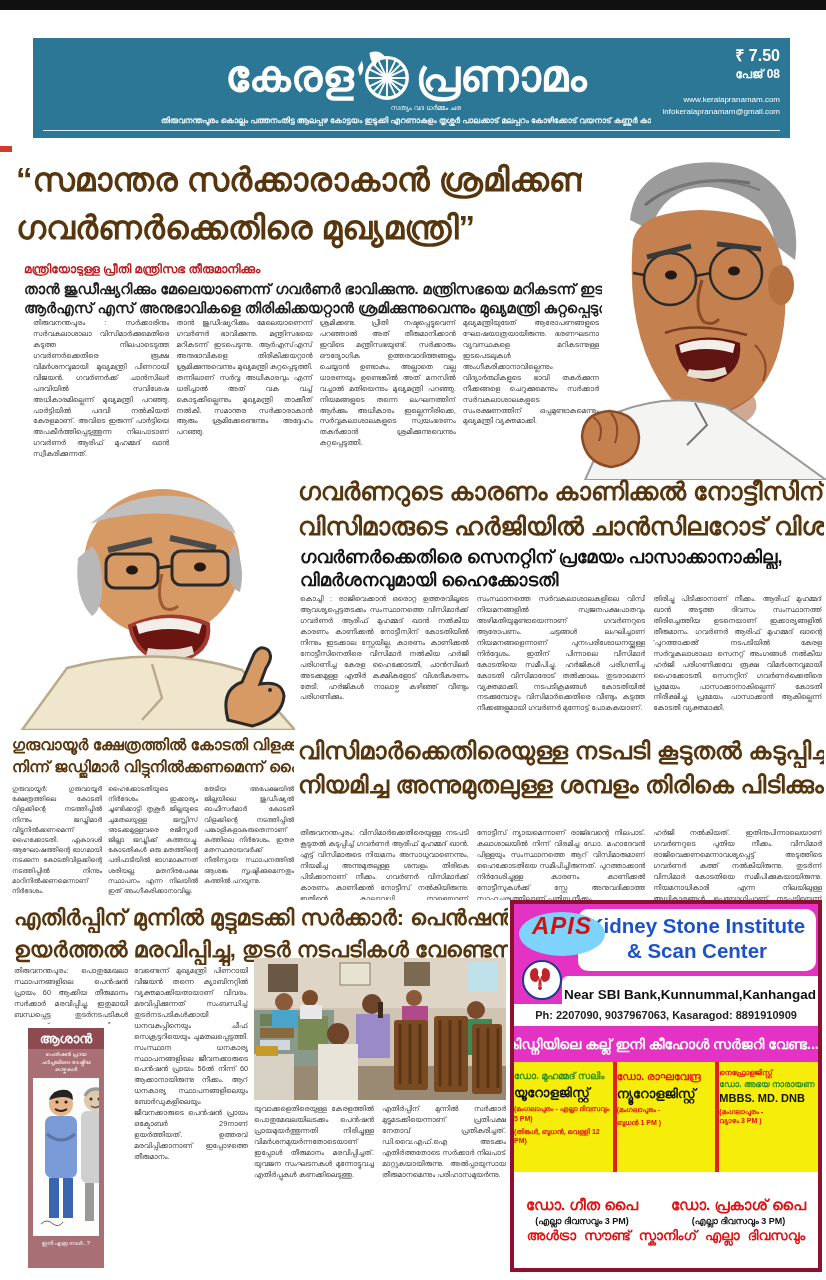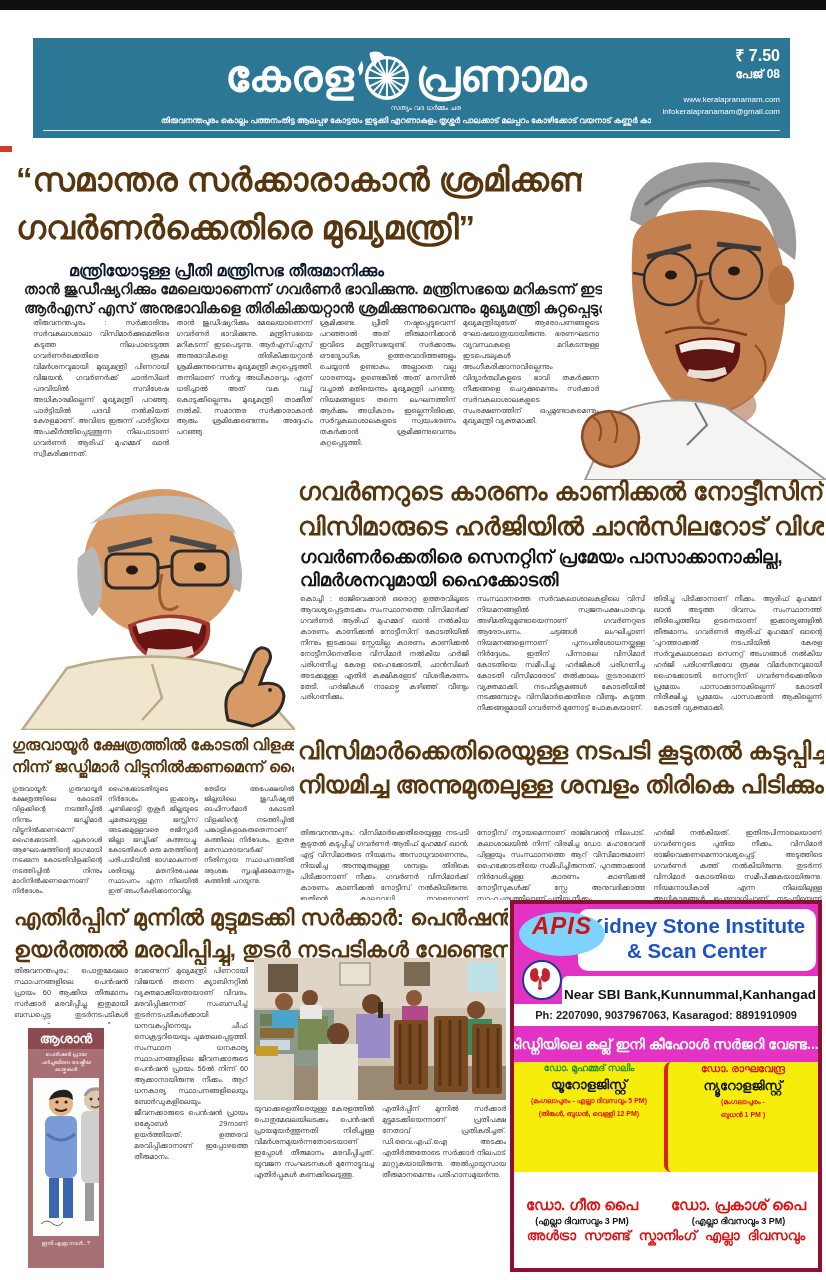--- a/index.html
+++ b/index.html
@@ -23,21 +23,21 @@
   .mh-rule{left:10px;bottom:7px;width:737px;height:1px;background:rgba(255,255,255,.85);}
   .mh-right{right:10px;top:6px;text-align:right;}
   .mh-price{font-size:16px;font-weight:800;}
   .mh-page{font-size:12px;font-weight:700;margin-top:1px;}
   .mh-web{font-size:8px;margin-top:14px;}
   .mh-mail{font-size:8px;margin-top:3px;}
   .red-dash{left:0;top:146px;width:12px;height:6px;background:#d23a2a;}
   
   .hl{color:#57350d;font-weight:800;white-space:nowrap;overflow:hidden;}
   .h1line{font-size:33px;line-height:1.45;}
-  .kick1{font-size:16px;font-weight:800;color:#0f172a;white-space:nowrap;overflow:hidden;margin-left:45px;}
+  .kick1{font-size:12px;font-weight:800;color:#b91c1c;white-space:nowrap;overflow:hidden;}
   .kick2{font-size:14.5px;font-weight:800;color:#1d1d1d;line-height:1.3;white-space:nowrap;overflow:hidden;}
   .h2line{font-size:25px;line-height:1.38;text-align:center;}
   .sub2line{font-size:18px;line-height:1.3;font-weight:800;color:#141414;white-space:nowrap;overflow:hidden;}
   .h3line{font-size:15.5px;line-height:1.42;}
   .h4line{font-size:24px;line-height:1.4;text-align:center;}
   .h5line{font-size:22px;line-height:1.45;}
   
   .cols{display:flex;}
   .bodycol{font-size:7.3px;line-height:1.5;color:#3a3a3a;text-align:justify;overflow:hidden;}
   
@@ -57,21 +57,21 @@
   .kidney-circle{position:absolute;left:8px;top:56px;width:36px;height:36px;background:#fff;border:2px solid #203a8c;border-radius:50%;}
   .ad-addr-strip{position:absolute;left:48px;top:72px;width:256px;height:36px;background:#fff;border-radius:6px 0 0 6px;
                  display:flex;align-items:center;justify-content:center;}
   .ad-addr{font-size:13.5px;font-weight:700;color:#111;white-space:nowrap;}
   .ad-phone-strip{position:absolute;left:0;top:100px;width:304px;height:22px;background:#fff;
                   display:flex;align-items:center;justify-content:center;}
   .ad-phone{font-size:11px;font-weight:700;color:#222;white-space:nowrap;}
   .ad-tagline{position:absolute;left:0;top:124px;width:304px;height:32px;display:flex;align-items:center;justify-content:center;
               color:#fff;font-weight:800;font-size:14px;white-space:nowrap;}
   .ad-yellow{position:absolute;left:0;top:158px;width:304px;height:110px;background:#f6ee0a;display:flex;}
-  .doccol{flex:1;text-align:center;padding-top:0;overflow:hidden;border-radius:7px;}
+  .doccol{flex:1;text-align:left;padding-top:8px;overflow:hidden;}
   .doccol + .doccol{border-left:4px solid #e02020;}
   .doc-name-g{color:#1f8c1f;font-weight:800;font-size:9.5px;}
   .doc-name-r{color:#e01010;font-weight:800;font-size:10.5px;}
   .doc-role{color:#111;font-weight:800;font-size:13px;margin-top:3px;}
   .doc-role2{color:#111;font-weight:800;font-size:11px;margin-top:2px;}
   .doc-time{color:#e01010;font-weight:700;font-size:7px;margin-top:3px;line-height:1.4;}
   .ad-white{position:absolute;left:0;top:268px;width:304px;height:96px;background:#fff;text-align:center;}
   .ad-docs2{display:flex;justify-content:space-around;margin-top:24px;gap:9px;}
   .doc2-name{color:#e01010;font-weight:800;font-size:15px;}
   .doc2-time{color:#111;font-weight:700;font-size:9px;margin-top:2px;}
@@ -350,20 +350,27 @@
         <div class="doc-role">യൂറോളജിസ്റ്റ്</div>
         <div class="doc-time">(മംഗലാപുരം - എല്ലാ ദിവസവും 5 PM)</div>
         <div class="doc-time">(തിങ്കൾ, ബുധൻ, വെള്ളി 12 PM)</div>
       </div>
       <div class="doccol">
         <div class="doc-name-r">ഡോ. രാഘവേന്ദ്ര</div>
         <div class="doc-role">ന്യൂറോളജിസ്റ്റ്</div>
         <div class="doc-time">(മംഗലാപുരം -</div>
         <div class="doc-time">ബുധൻ 1 PM )</div>
       </div>
+      <div class="doccol">
+        <div class="doc-time" style="margin-top:-2px;font-size:7.5px;">നെഫ്രോളജിസ്റ്റ്</div>
+        <div class="doc-name-g" style="font-size:8.5px;">ഡോ. അഭയ നാരായണ</div>
+        <div class="doc-role2">MBBS. MD. DNB</div>
+        <div class="doc-time">(മംഗലാപുരം -</div>
+        <div class="doc-time" style="margin-top:0;">വ്യാഴം 3 PM )</div>
+      </div>
     </div>
 
     <div class="ad-white">
       <div class="ad-docs2">
         <div>
           <div class="doc2-name">ഡോ. ഗീത പൈ</div>
           <div class="doc2-time">(എല്ലാ ദിവസവും 3 PM)</div>
         </div>
         <div>
           <div class="doc2-name">ഡോ. പ്രകാശ് പൈ</div>

